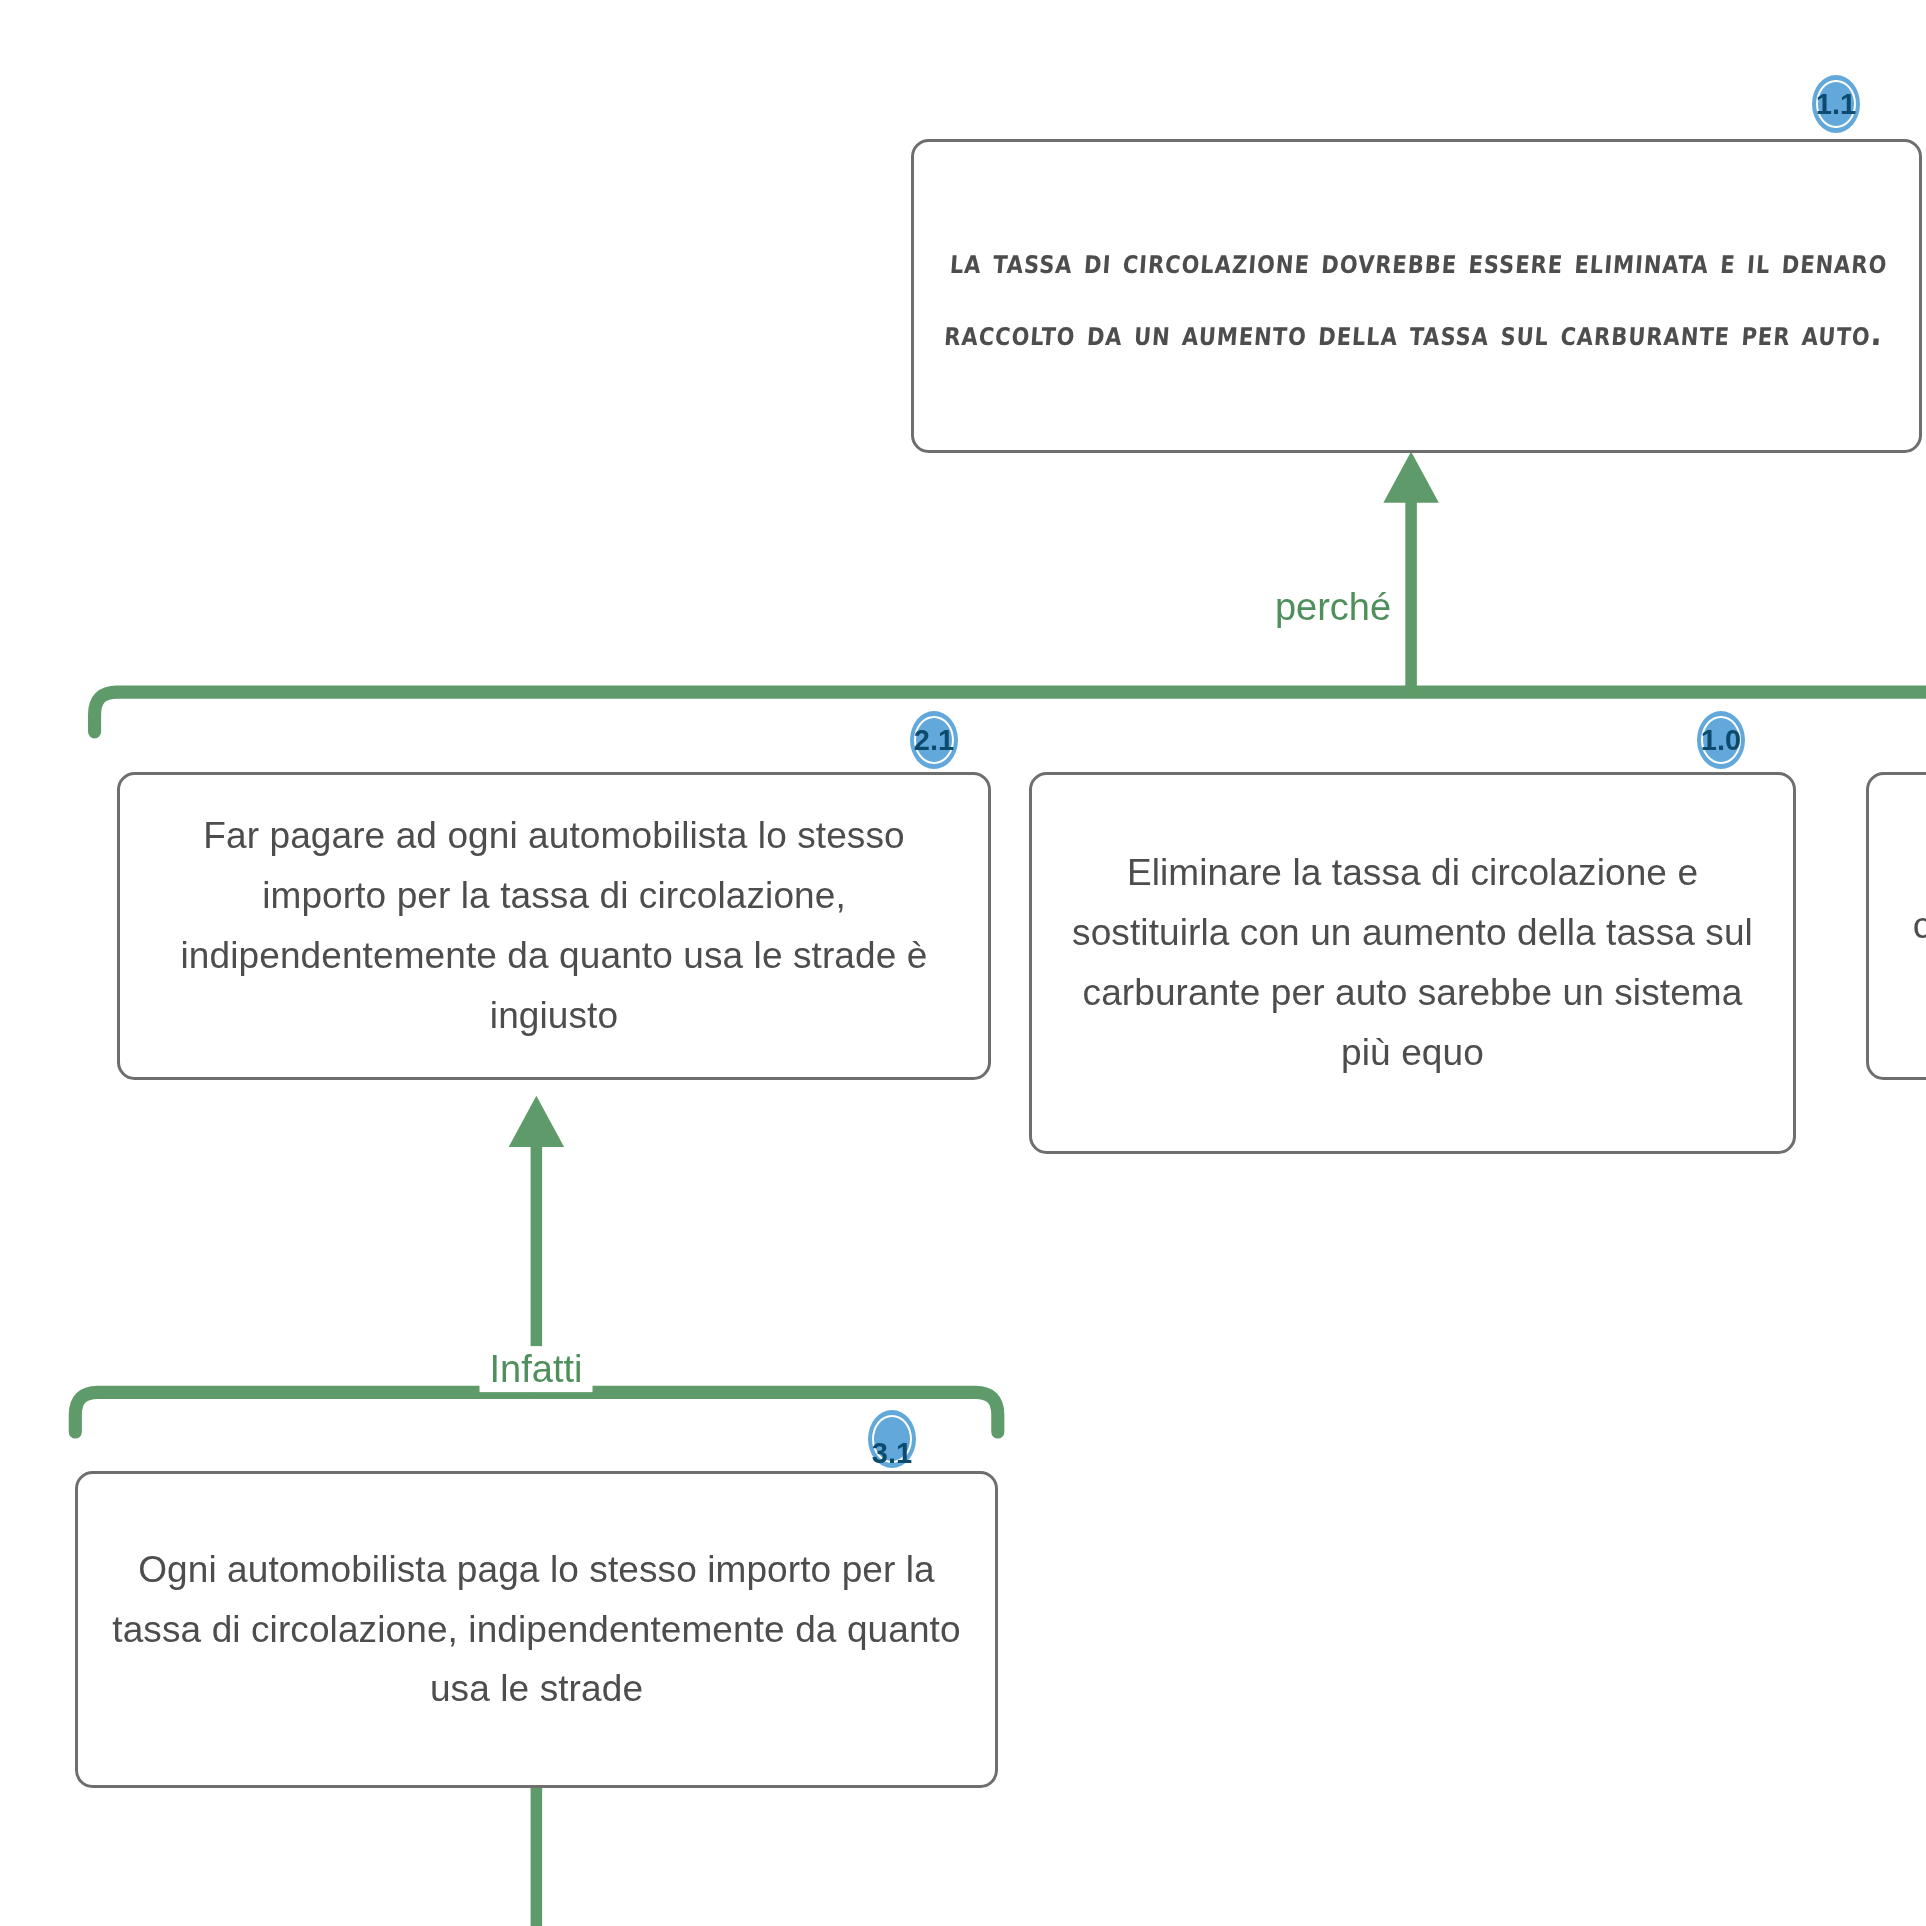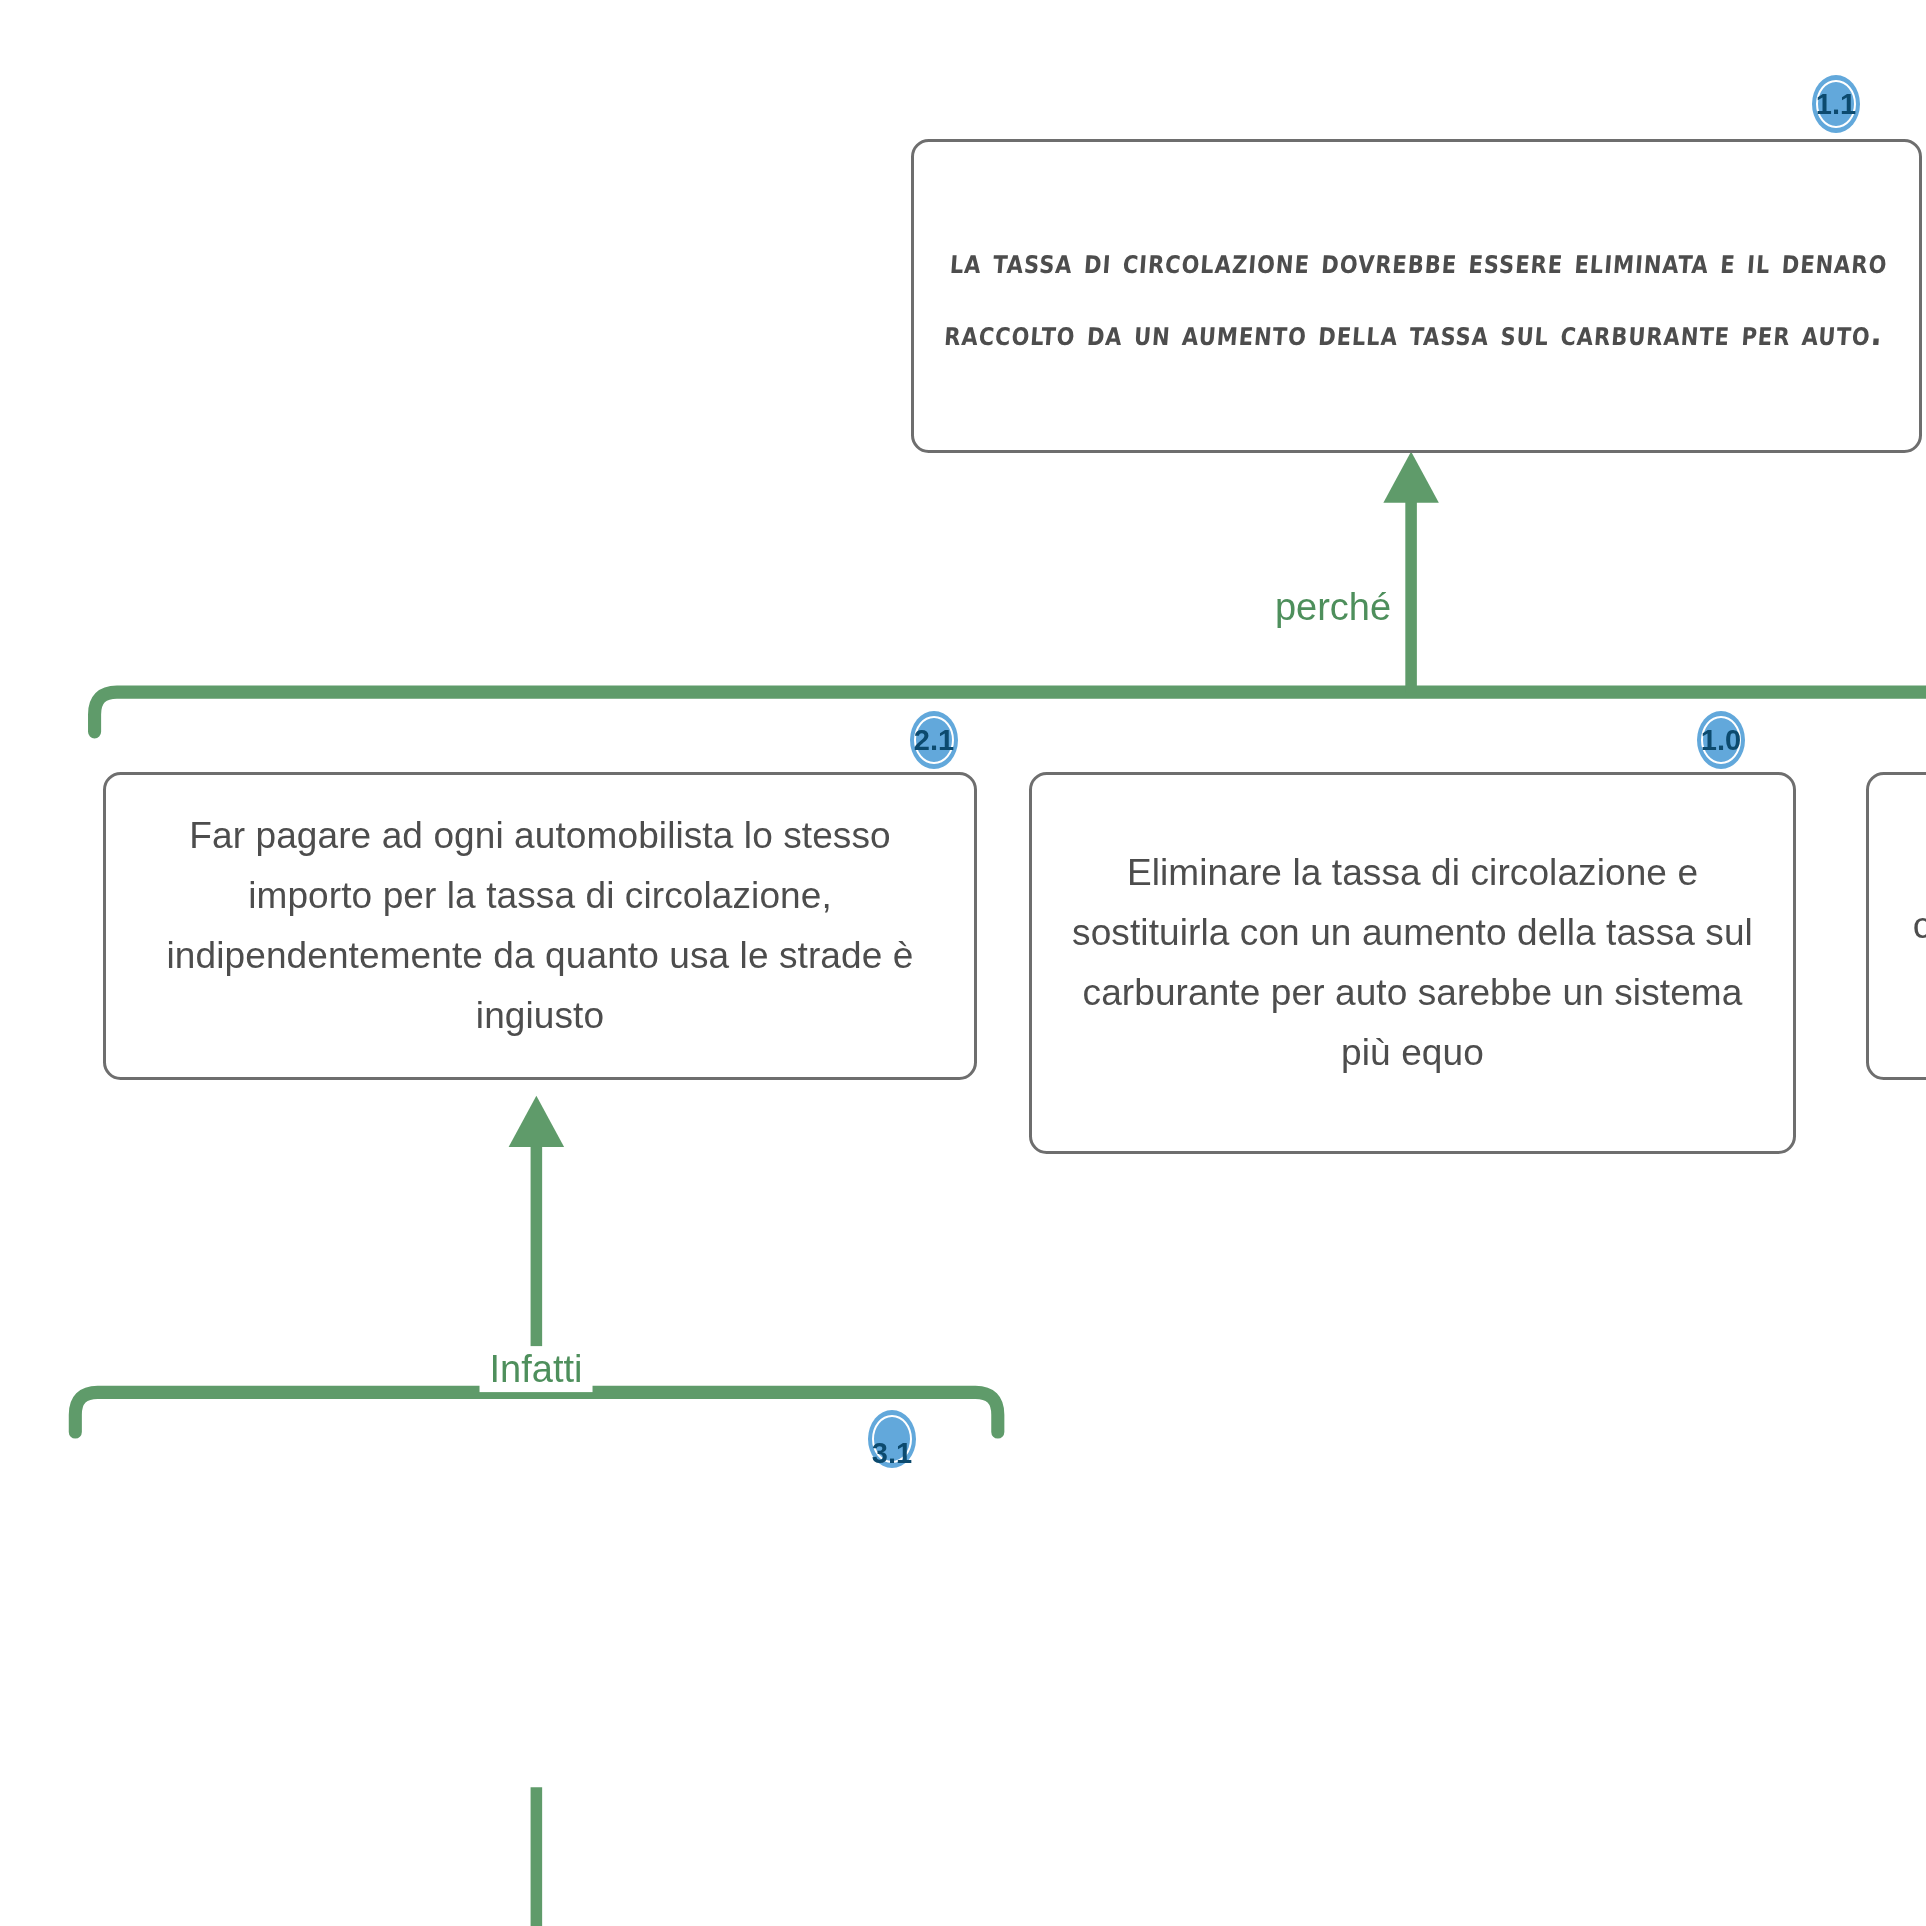--- a/index.html
+++ b/index.html
@@ -116,36 +116,39 @@
 
   <div class="edge-label" style="left:536px;top:1324px;transform:translate(-50%,-50%);margin-top:45px;">Infatti</div>
 
   <div class="node root" style="left:911px;top:139px;width:1011px;height:314px;">
     <div class="txt">La tassa di circolazione dovrebbe essere eliminata e il denaro raccolto da un aumento della tassa sul carburante per auto.</div>
   </div>
   <div class="badge" style="left:1812px;top:75px;">
     <span>1.1</span>
   </div>
 
-  <div class="node" style="left:103px;top:772px;width:874px;height:308px;">
+  <div class="node" style="left:117px;top:772px;width:874px;height:308px;">
     <div class="txt">Far pagare ad ogni automobilista lo stesso importo per la tassa di circolazione, indipendentemente da quanto usa le strade è ingiusto</div>
   </div>
   <div class="badge" style="left:910px;top:711px;">
     <span>2.1</span>
   </div>
 
   <div class="node" style="left:1029px;top:772px;width:767px;height:382px;">
     <div class="txt">Eliminare la tassa di circolazione e sostituirla con un aumento della tassa sul carburante per auto sarebbe un sistema più equo</div>
   </div>
   <div class="badge" style="left:1697px;top:711px;">
     <span>1.0</span>
   </div>
 
   <div class="node" style="left:1866px;top:772px;width:859px;height:308px;">
     <div class="txt">Eliminare la tassa di circolazione e sostituirla con un aumento della tassa sul carburante per auto potrebbe anche portare più entrate</div>
   </div>
 
+  <div class="node" style="left:75px;top:1471px;width:923px;height:317px;">
+    <div class="txt">Ogni automobilista paga lo stesso importo per la tassa di circolazione, indipendentemente da quanto usa le strade</div>
+  </div>
   <div class="badge" style="left:868px;top:1410px;align-items:flex-end;">
     <span>3.1</span>
   </div>
 
 </div>
 
 
 </body></html>

